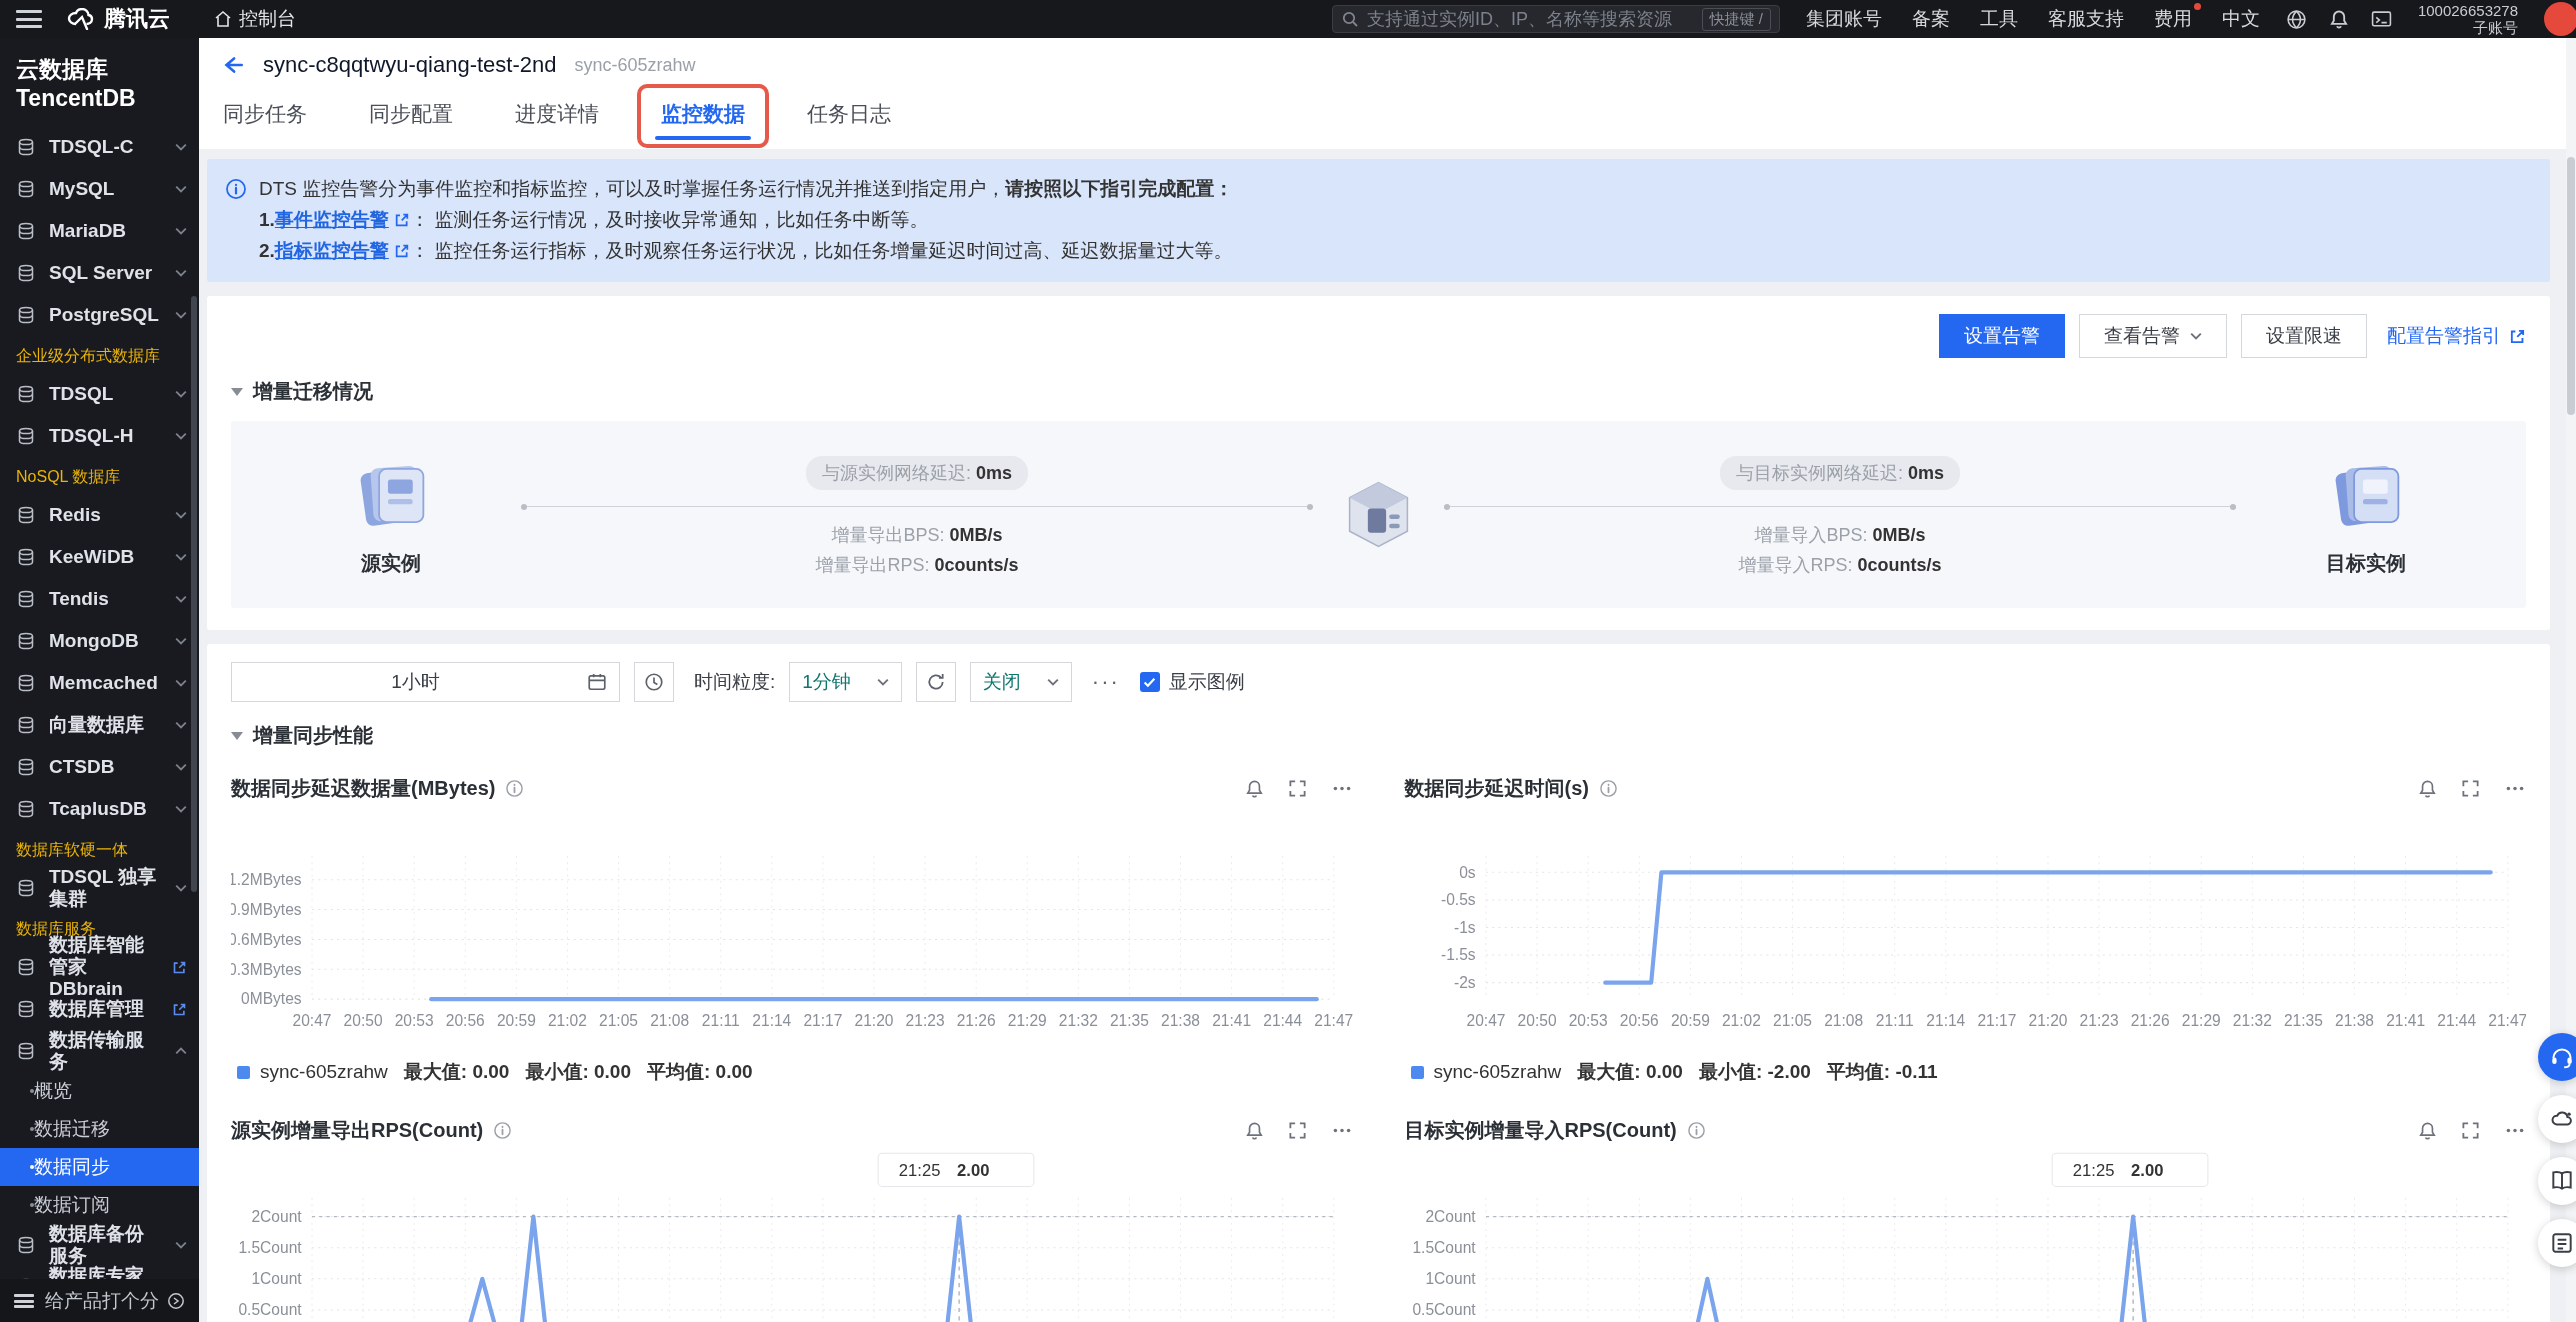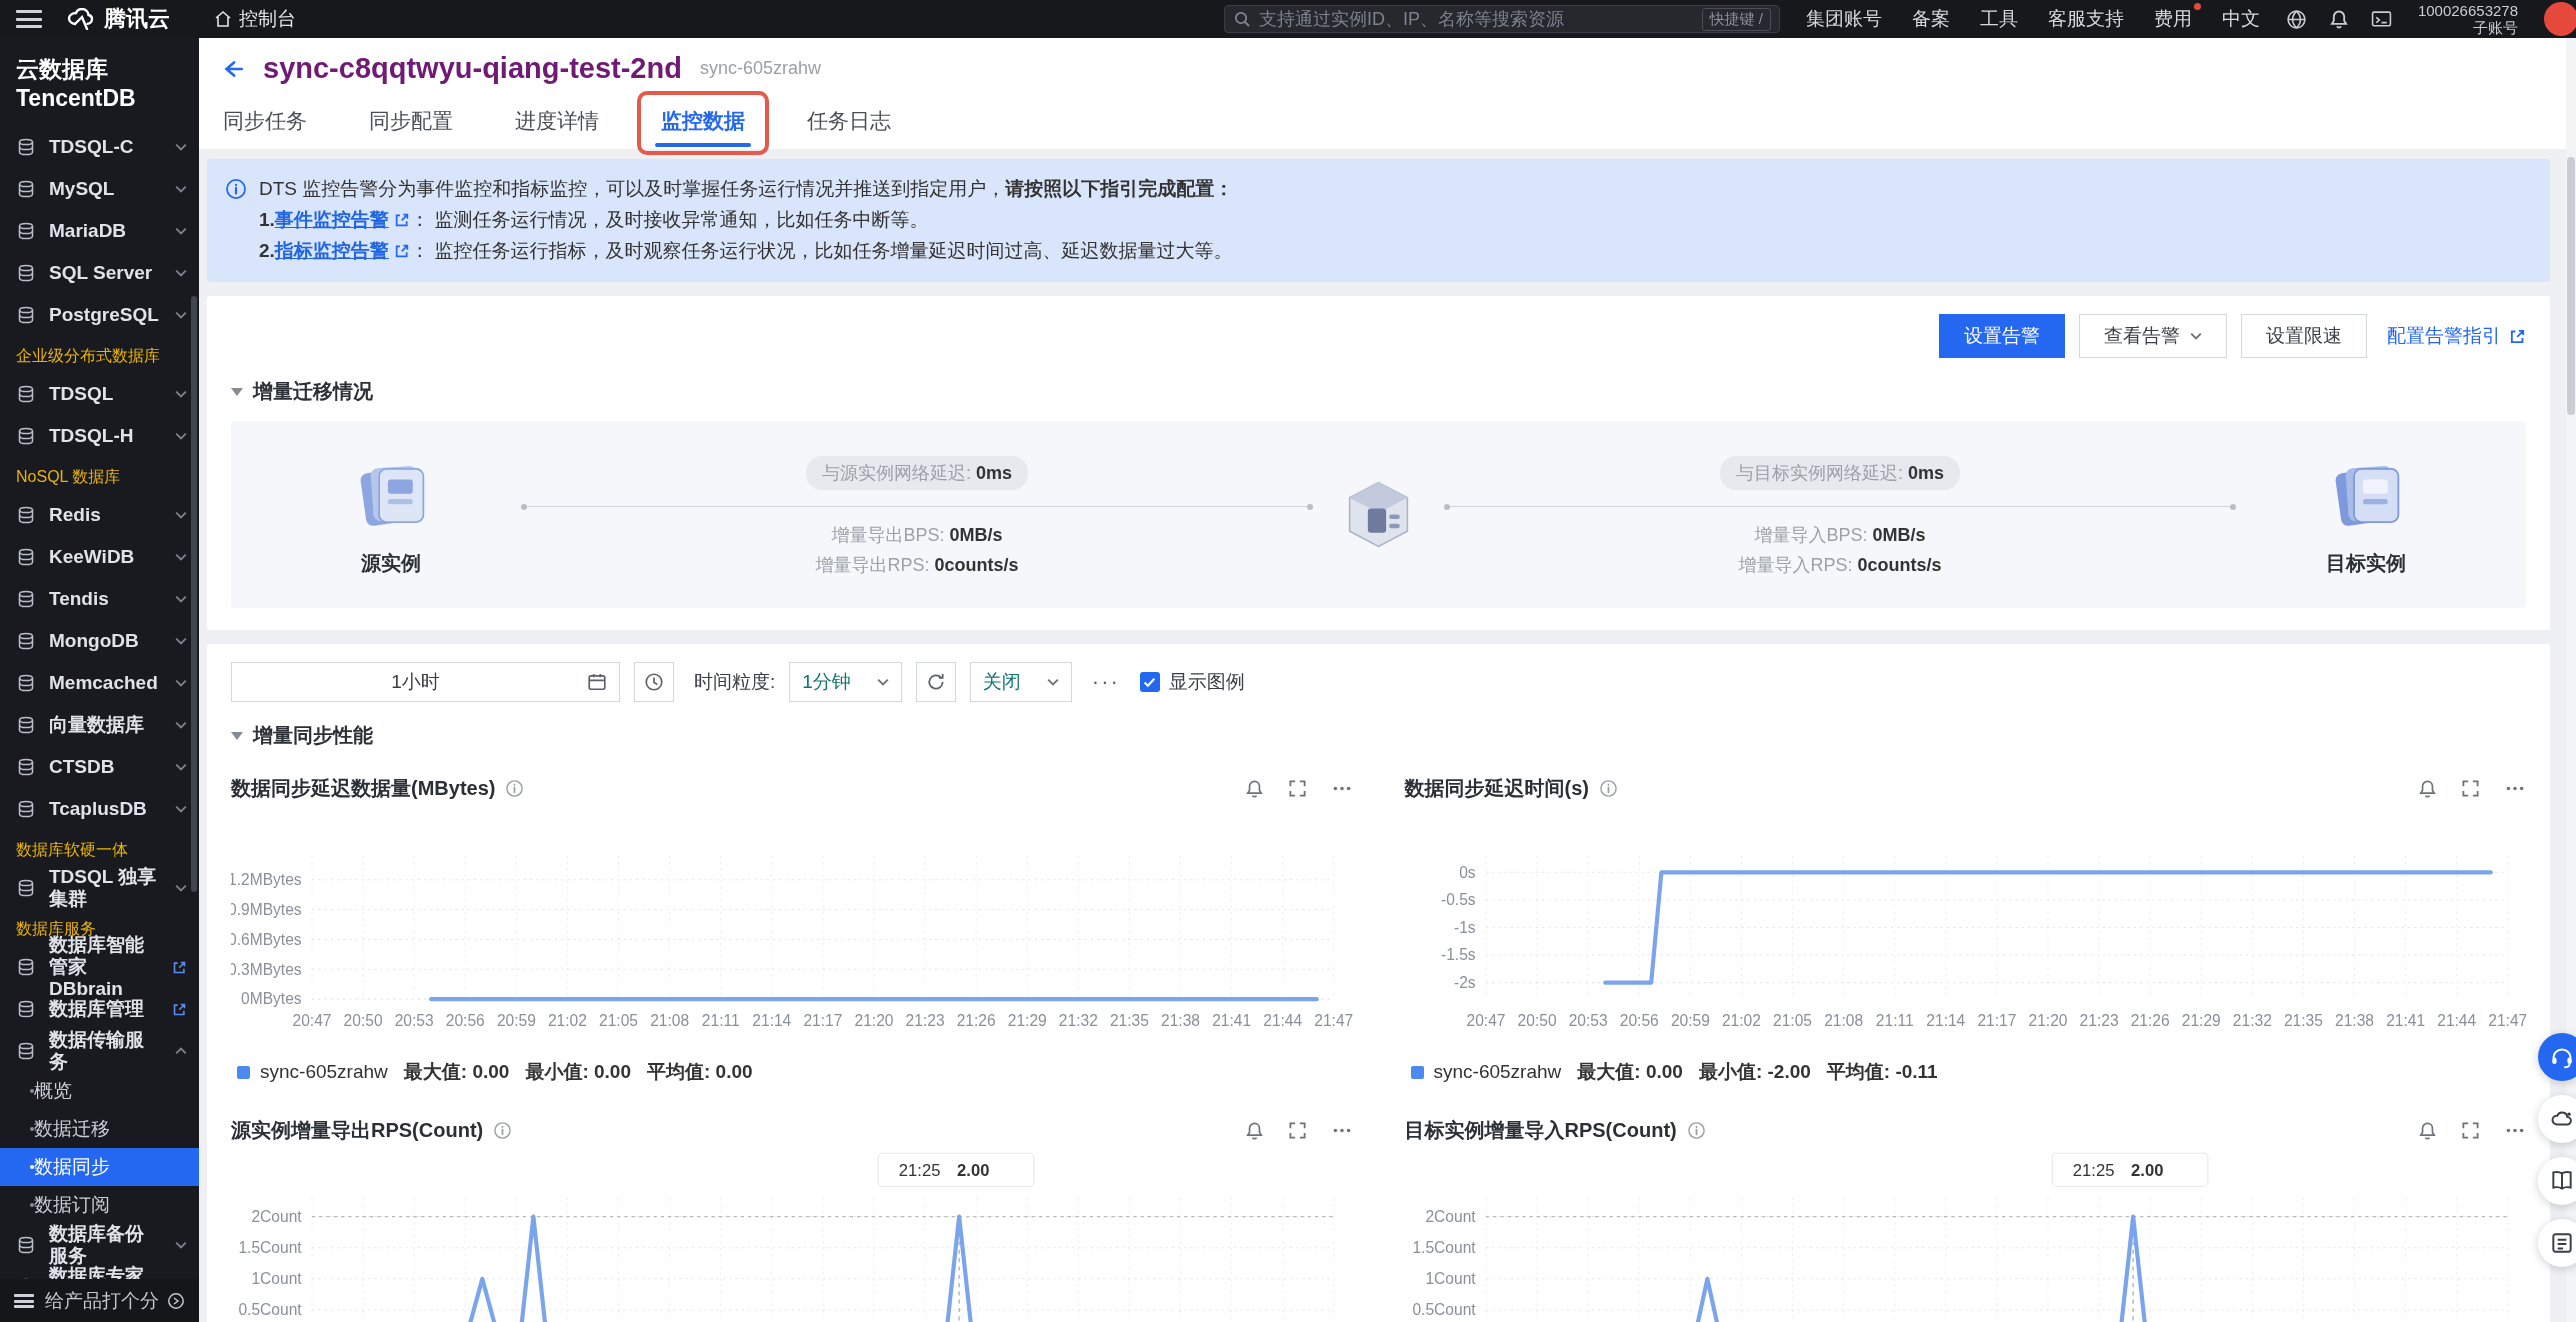--- a/index.html
+++ b/index.html
@@ -8,21 +8,21 @@
   .icon svg { display:block; }
 
   
   .topbar { position:absolute; left:0; top:0; width:2576px; height:38px; background:#17181c;
     display:flex; align-items:center; color:#d6d8dd; font-size:19px; z-index:30; }
   .hamburger { width:26px; height:18px; margin:0 24px 0 16px; display:flex; flex-direction:column; justify-content:space-between; cursor:pointer;}
   .hamburger i { height:3px; background:#cfd2d8; border-radius:1px; }
   .brand { display:flex; align-items:center; gap:10px; font-weight:bold; color:#fff; font-size:22px; }
   .console-link { display:flex; align-items:center; gap:7px; margin-left:44px; color:#e3e5e9; font-size:19px; }
   .topbar-right { margin-left:auto; display:flex; align-items:center; gap:26px; padding-right:6px; }
-  .searchbox { width:556px; height:28px; background:#26282e; border:1px solid #3a3d44; border-radius:4px;
+  .searchbox { width:448px; height:28px; background:#26282e; border:1px solid #3a3d44; border-radius:4px;
     display:flex; align-items:center; padding:0 8px; gap:8px; color:#80858f; }
   .searchbox input { flex:1; background:transparent; border:none; outline:none; color:#9aa0ab; font-size:18px; }
   .searchbox input::placeholder { color:#7c818b; font-size:18px; }
   .kbd { border:1px solid #4a4e56; border-radius:3px; font-size:15px; color:#8a8f99; padding:1px 7px; white-space:nowrap; }
   .topnav { display:flex; align-items:center; gap:30px; }
   .topnav-item { position:relative; white-space:nowrap; cursor:pointer; }
   .red-dot { position:absolute; right:-9px; top:-3px; width:7px; height:7px; background:#e5493c; border-radius:50%; }
   .top-icons { display:flex; align-items:center; gap:22px; color:#c9ccd3; }
   .account { text-align:right; font-size:15px; line-height:17px; color:#c9ccd3; white-space:nowrap; }
   .avatar { width:34px; height:34px; border-radius:50%; background:#e5493c; flex:none; margin-right:-8px;
@@ -44,21 +44,21 @@
   .side-scrollthumb { position:absolute; right:2px; top:258px; width:6px; height:596px; background:#41454d; border-radius:3px; }
   .side-footer { position:absolute; left:0; bottom:0; width:199px; height:44px; display:flex; align-items:center;
     color:#c3c7cf; font-size:19px; padding:0 14px; gap:10px; background:#14161a; }
   .side-footer .rate { margin-left:auto; display:flex; align-items:center; gap:8px; }
 
   
   .content { position:absolute; left:199px; top:38px; right:0; bottom:0; background:#eef0f3; }
   .page-head { background:#fff; height:111px; padding:14px 0 0 22px; position:relative; }
   .title-row { display:flex; align-items:center; gap:18px; }
   .back-ic { color:#2468f2; cursor:pointer; }
-  .page-title { font-size:29px; font-weight:bold; color:#701a75; }
+  .page-title { font-size:22px; font-weight:normal; color:#0f172a; }
   .page-sub { font-size:18px; color:#9a9fa8; }
   .tabs { display:flex; gap:58px; margin-top:14px; font-size:21px; color:#4a4e57; }
   .tab { position:relative; padding:8px 2px 12px; cursor:pointer; white-space:nowrap; }
   .tab.active { color:#2468f2; font-weight:bold; }
   .tab.active .underline { position:absolute; left:-4px; right:-4px; bottom:0; height:4px; background:#2468f2; border-radius:2px; }
   .red-box { position:absolute; left:-22px; right:-22px; top:-8px; bottom:-8px; border:4px solid #e65a4c; border-radius:10px; pointer-events:none; }
 
   .content-scroll { position:absolute; top:111px; left:0; right:0; bottom:0; padding:10px 26px 0 8px; overflow:hidden; }
 
   .banner { background:#d9e5fb; border-radius:3px; padding:14px 20px 16px 18px; display:flex; gap:12px;

